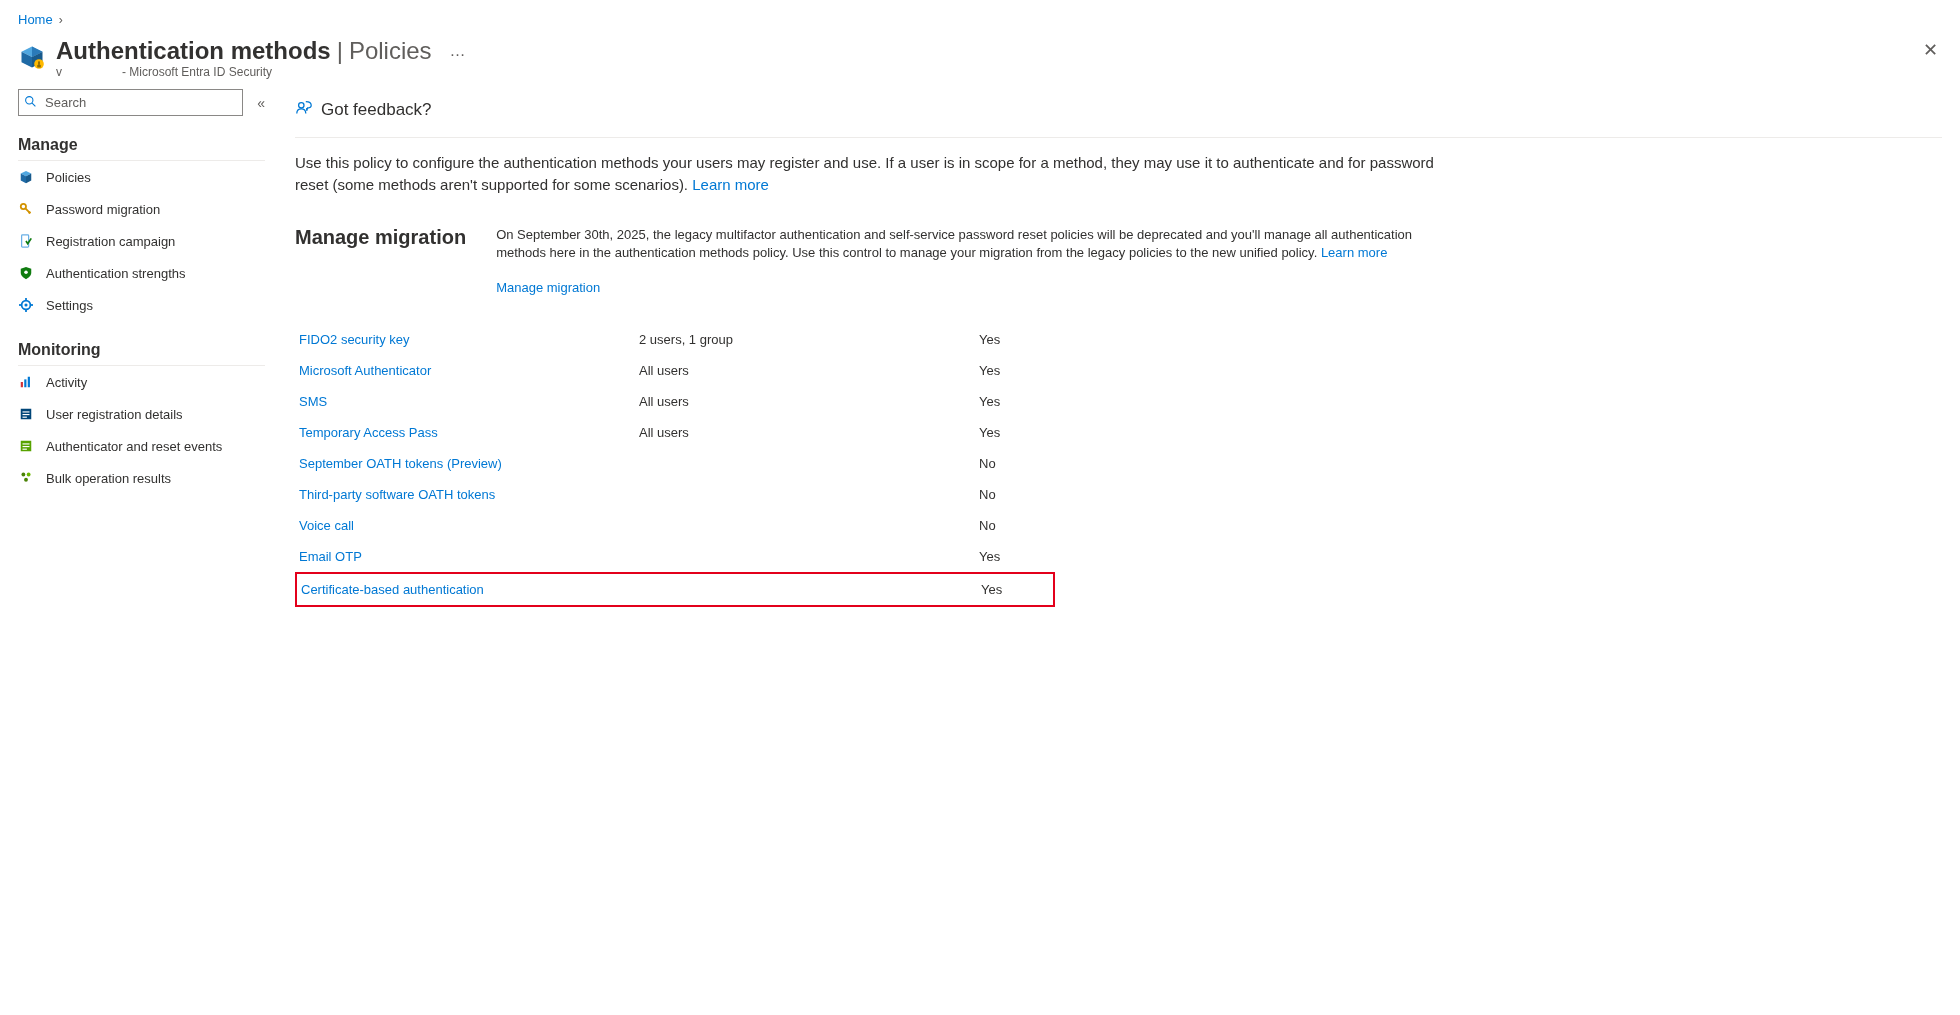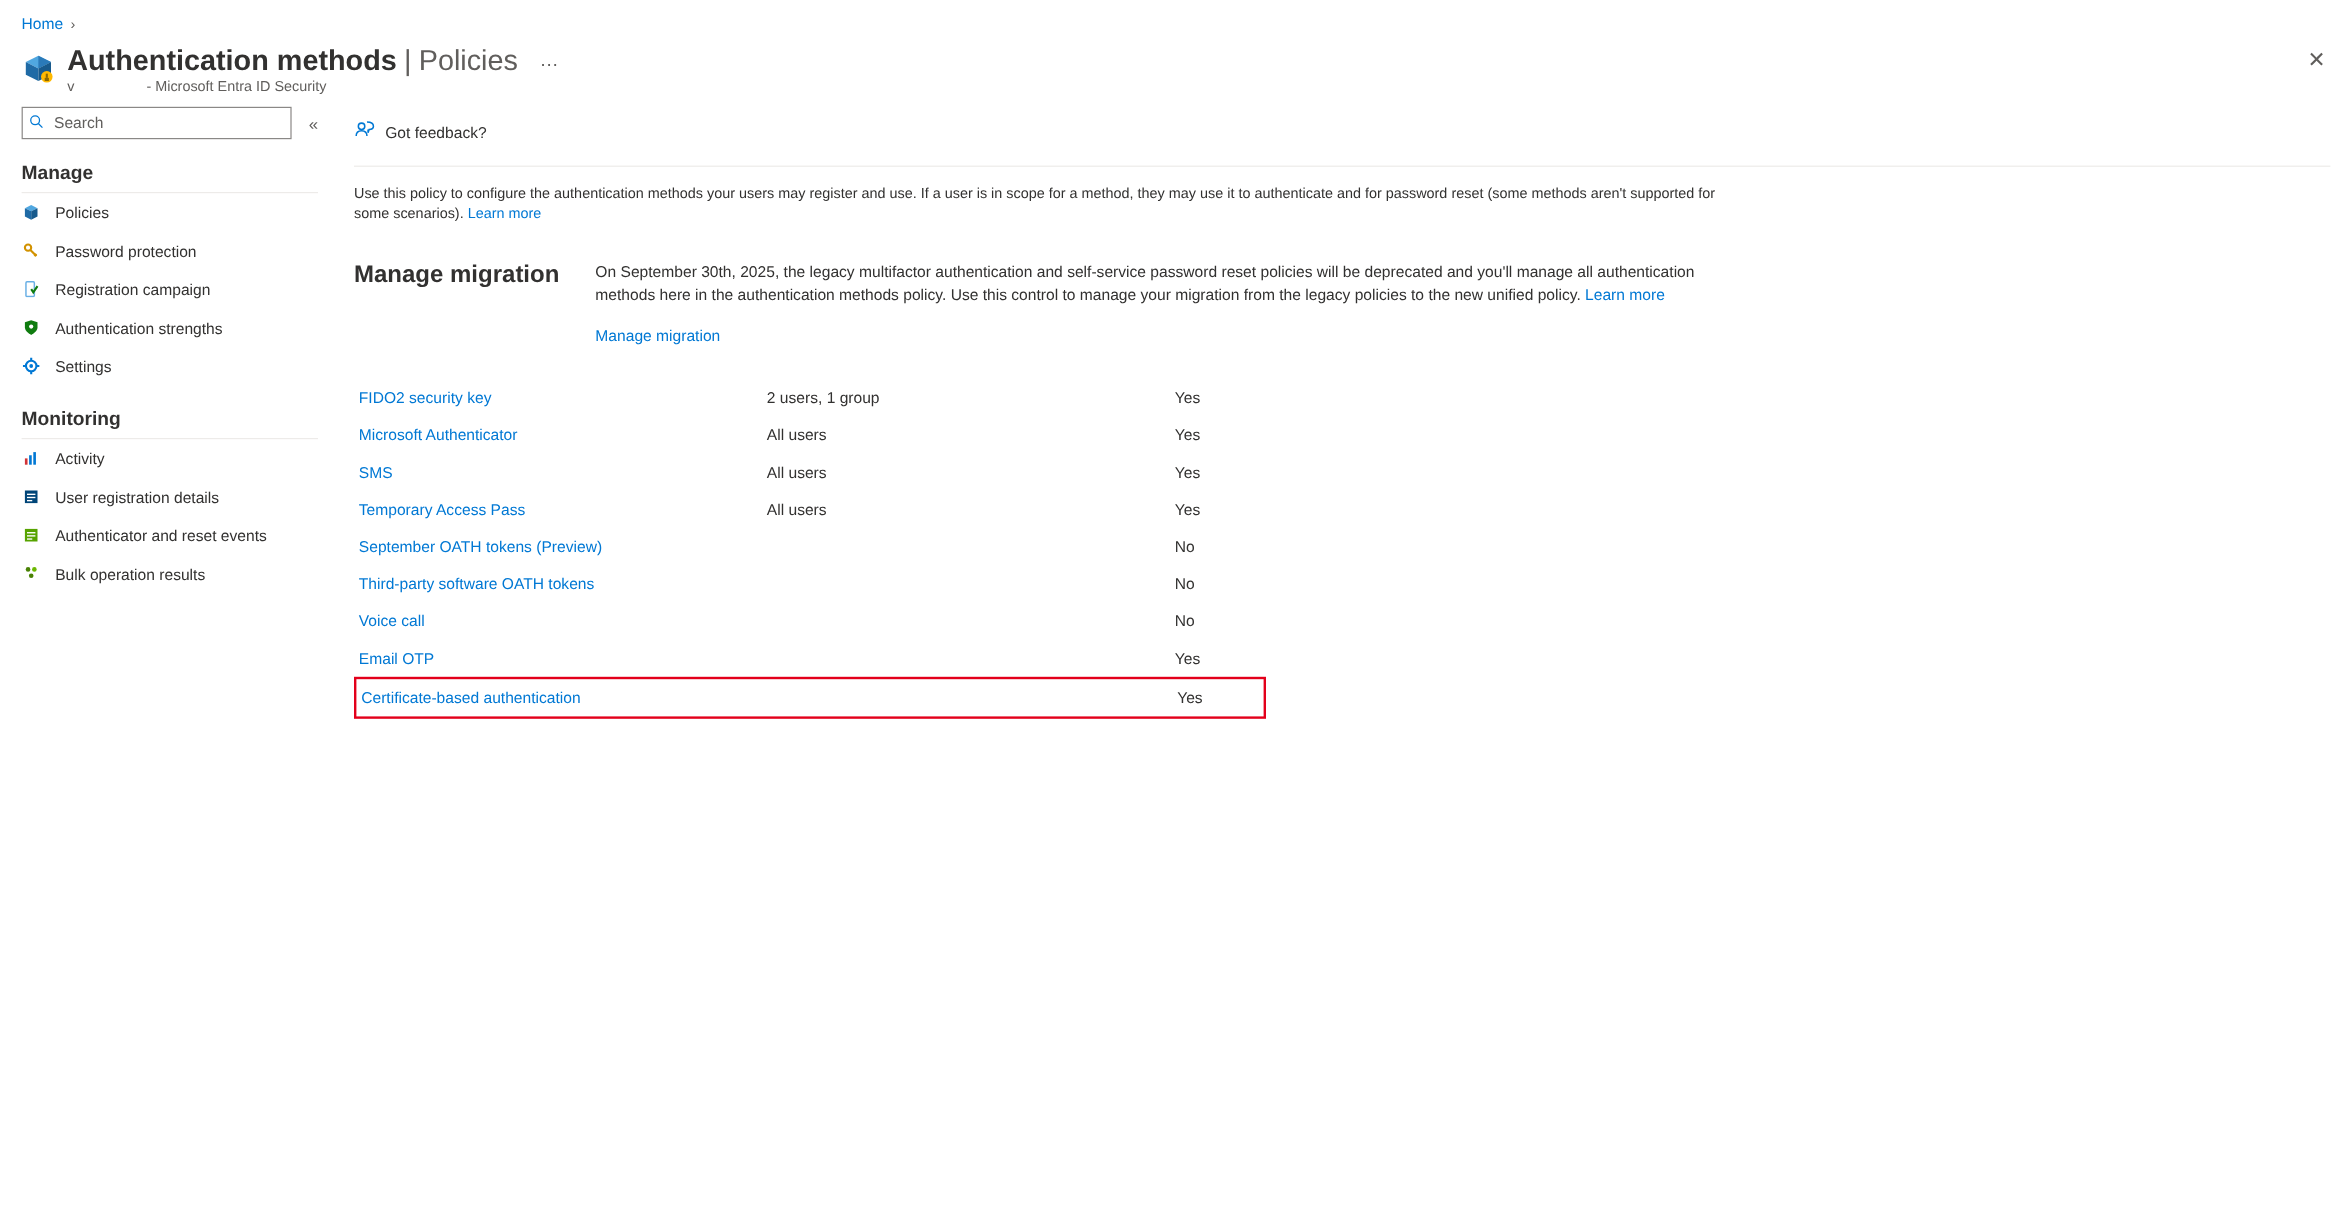--- a/index.html
+++ b/index.html
@@ -96,28 +96,28 @@
     flex: 1;
     padding: 0 18px 30px 12px;
   }
   .toolbar {
     display: flex; align-items: center;
     padding: 6px 0 12px;
     border-bottom: 1px solid #edebe9;
   }
   .toolbar-btn {
     display: inline-flex; align-items: center;
-    color: #323130; cursor: pointer; font-size: 13px;
+    color: #323130; cursor: pointer; font-size: 17px;
     padding: 4px 0;
   }
   .toolbar-btn .tb-icon { color: #0078d4; margin-right: 8px; font-size: 16px; }
 
   .intro {
     padding: 14px 0 0;
-    font-size: 12px; color: #323130; line-height: 1.45;
+    font-size: 15px; color: #323130; line-height: 1.45;
     max-width: 1160px;
   }
 
   .migration {
     display: flex; margin-top: 30px; gap: 30px;
     max-width: 1160px;
   }
   .migration-title {
     font-size: 20px; font-weight: 600; white-space: nowrap;
     padding-top: 0;
@@ -211,21 +211,21 @@
       <span>Policies</span>
     </div>
     <div class="sidebar-item">
       <span class="side-icon ic-orange">
         <svg width="14" height="14" viewBox="0 0 16 16">
             <circle cx="5" cy="5" r="3" fill="none" stroke="#d29200" stroke-width="2"></circle>
             <line x1="7" y1="7" x2="13" y2="13" stroke="#d29200" stroke-width="2"></line>
             <line x1="11" y1="13" x2="13" y2="11" stroke="#d29200" stroke-width="2"></line>
           </svg>
       </span>
-      <span>Password protection</span>
+      <span>Password migration</span>
     </div>
     <div class="sidebar-item">
       <span class="side-icon">
         <svg width="14" height="14" viewBox="0 0 16 16">
             <rect x="3" y="1" width="8" height="14" rx="1" fill="none" stroke="#69afe5" stroke-width="1.4"></rect>
             <polyline points="8,8 10,11 14,5" fill="none" stroke="#107c10" stroke-width="2"></polyline>
           </svg>
       </span>
       <span>Registration campaign</span>
     </div>

